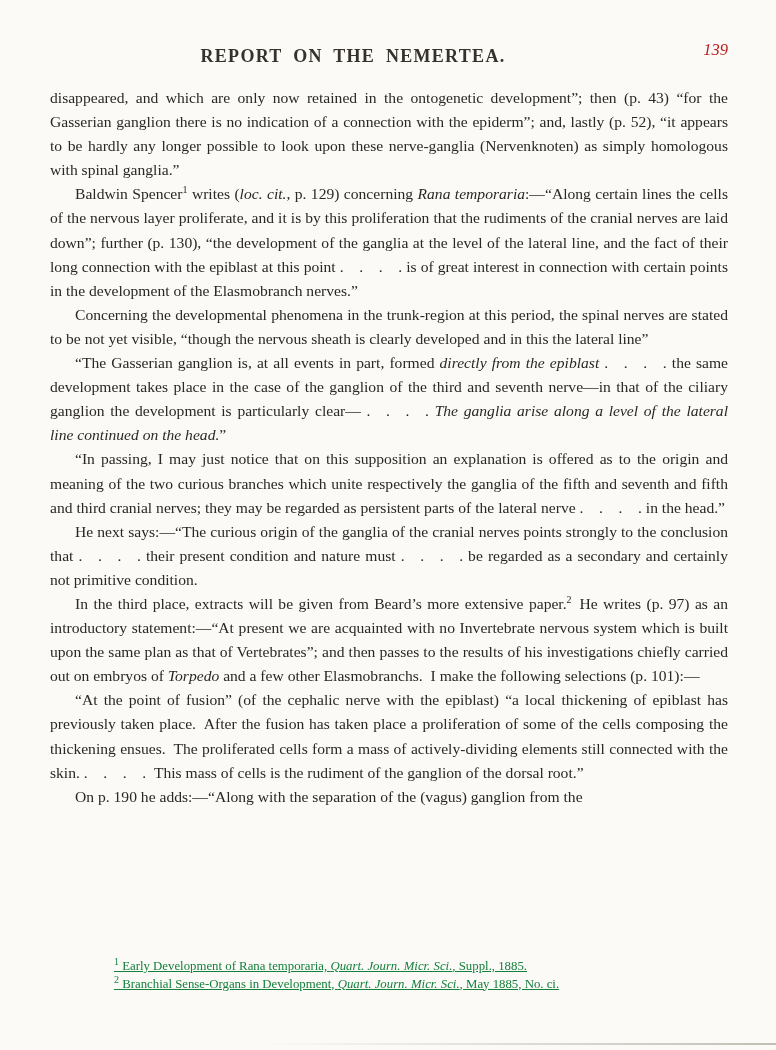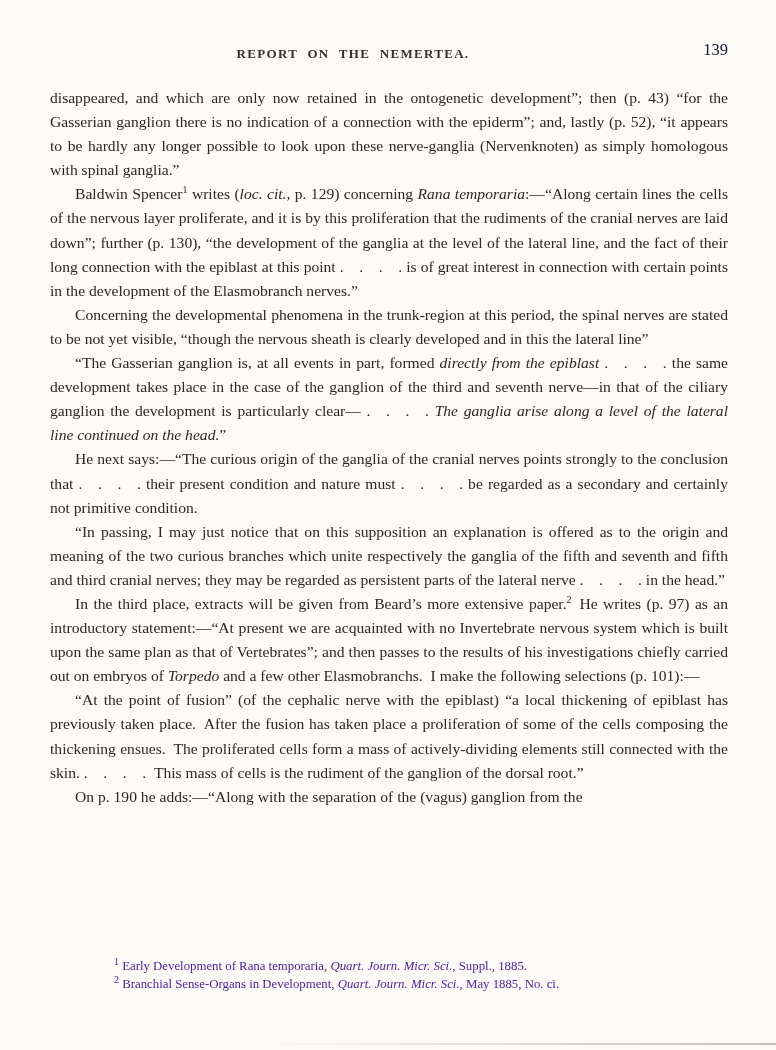--- a/index.html
+++ b/index.html
@@ -8,43 +8,43 @@
     width:776px; height:1050px;
     background:#fbfaf7;
     font-family:"Liberation Serif","DejaVu Serif",serif;
     color:#2b2823;
     overflow:hidden;
     margin:0 auto;
   }
   .running-head {
     position:absolute; top:46px; left:0; right:70px;
     text-align:center;
-    font-size:13px; font-weight:bold;
+    font-size:18px; font-weight:bold;
     letter-spacing:1.3px; word-spacing:5px;
     color:#35312b;
   }
   .page-number {
     position:absolute; top:40px; right:48px;
-    font-size:16.5px; color:#0f172a;
+    font-size:16.5px; color:#b91c1c;font-style:italic;
   }
   .body-text {
     position:absolute; top:86px; left:50px; width:678px;
     text-align:justify;
     font-size:15.6px; line-height:24.1px;
     -webkit-hyphens:none; hyphens:none;
   }
   p.para { margin:0; }
   p.para.indent { text-indent:25px; }
   .it { font-style:italic; }
   sup.fn-mark {
     font-size:10px; line-height:0; vertical-align:super;
   }
   .footnotes {
     position:absolute; left:114px; top:958px; right:60px;
-    font-size:12.8px; line-height:17.5px; color:#4c1d95;
+    font-size:12.8px; line-height:17.5px; color:#15803d;text-decoration:underline;
   }
   p.footnote { margin:0; }
   .scan-edge {
     position:absolute; bottom:5px; left:258px; right:0; height:2px;
     background:linear-gradient(to right, rgba(125,118,105,0), rgba(125,118,105,0.45));
     pointer-events:none;
   }
 </style>
 </head>
 <body>
@@ -53,22 +53,22 @@
 
   <div class="running-head">REPORT ON THE NEMERTEA.</div>
 
   <div class="page-number">139</div>
 
   <main class="body-text">
       <p class="para"><span>disappeared, and which are only now retained in the ontogenetic development”; then (p. 43) “for the Gasserian ganglion there is no indication of a connection with the epiderm”; and, lastly (p. 52), “it appears to be hardly any longer possible to look upon these nerve-ganglia (Nervenknoten) as simply homologous with spinal ganglia.”</span></p>
       <p class="para indent"><span>Baldwin Spencer</span><sup class="fn-mark">1</sup><span> writes (</span><span class="it">loc. cit.</span><span>, p. 129) concerning </span><span class="it">Rana temporaria</span><span>:—“Along certain lines the cells of the nervous layer proliferate, and it is by this proliferation that the rudiments of the cranial nerves are laid down”; further (p. 130), “the development of the ganglia at the level of the lateral line, and the fact of their long connection with the epiblast at this point . . . . is of great interest in connection with certain points in the development of the Elasmobranch nerves.”</span></p>
       <p class="para indent"><span>Concerning the developmental phenomena in the trunk-region at this period, the spinal nerves are stated to be not yet visible, “though the nervous sheath is clearly developed and in this the lateral line”</span></p>
       <p class="para indent"><span>“The Gasserian ganglion is, at all events in part, formed </span><span class="it">directly from the epiblast</span><span> . . . . the same development takes place in the case of the ganglion of the third and seventh nerve—in that of the ciliary ganglion the development is particularly clear— . . . . </span><span class="it">The ganglia arise along a level of the lateral line continued on the head.</span><span>”</span></p>
+      <p class="para indent"><span>“In passing, I may just notice that on this supposition an explanation is offered as to the origin and meaning of the two curious branches which unite respectively the ganglia of the fifth and seventh and fifth and third cranial nerves; they may be regarded as persistent parts of the lateral nerve . . . . in the head.”</span></p>
       <p class="para indent"><span>He next says:—“The curious origin of the ganglia of the cranial nerves points strongly to the conclusion that . . . . their present condition and nature must . . . . be regarded as a secondary and certainly not primitive condition.</span></p>
-      <p class="para indent"><span>“In passing, I may just notice that on this supposition an explanation is offered as to the origin and meaning of the two curious branches which unite respectively the ganglia of the fifth and seventh and fifth and third cranial nerves; they may be regarded as persistent parts of the lateral nerve . . . . in the head.”</span></p>
       <p class="para indent"><span>In the third place, extracts will be given from Beard’s more extensive paper.</span><sup class="fn-mark">2</sup><span> He writes (p. 97) as an introductory statement:—“At present we are acquainted with no Invertebrate nervous system which is built upon the same plan as that of Vertebrates”; and then passes to the results of his investigations chiefly carried out on embryos of </span><span class="it">Torpedo</span><span> and a few other Elasmobranchs. I make the following selections (p. 101):—</span></p>
       <p class="para indent"><span>“At the point of fusion” (of the cephalic nerve with the epiblast) “a local thickening of epiblast has previously taken place. After the fusion has taken place a proliferation of some of the cells composing the thickening ensues. The proliferated cells form a mass of actively-dividing elements still connected with the skin. . . . . This mass of cells is the rudiment of the ganglion of the dorsal root.”</span></p>
       <p class="para indent"><span>On p. 190 he adds:—“Along with the separation of the (vagus) ganglion from the</span></p>
     </main>
 
   <footer class="footnotes">
       <p class="footnote"><sup class="fn-mark">1</sup><span> Early Development of Rana temporaria, </span><span class="it">Quart. Journ. Micr. Sci.</span><span>, Suppl., 1885.</span></p>
       <p class="footnote"><sup class="fn-mark">2</sup><span> Branchial Sense-Organs in Development, </span><span class="it">Quart. Journ. Micr. Sci.</span><span>, May 1885, No. ci.</span></p>
     </footer>
 

